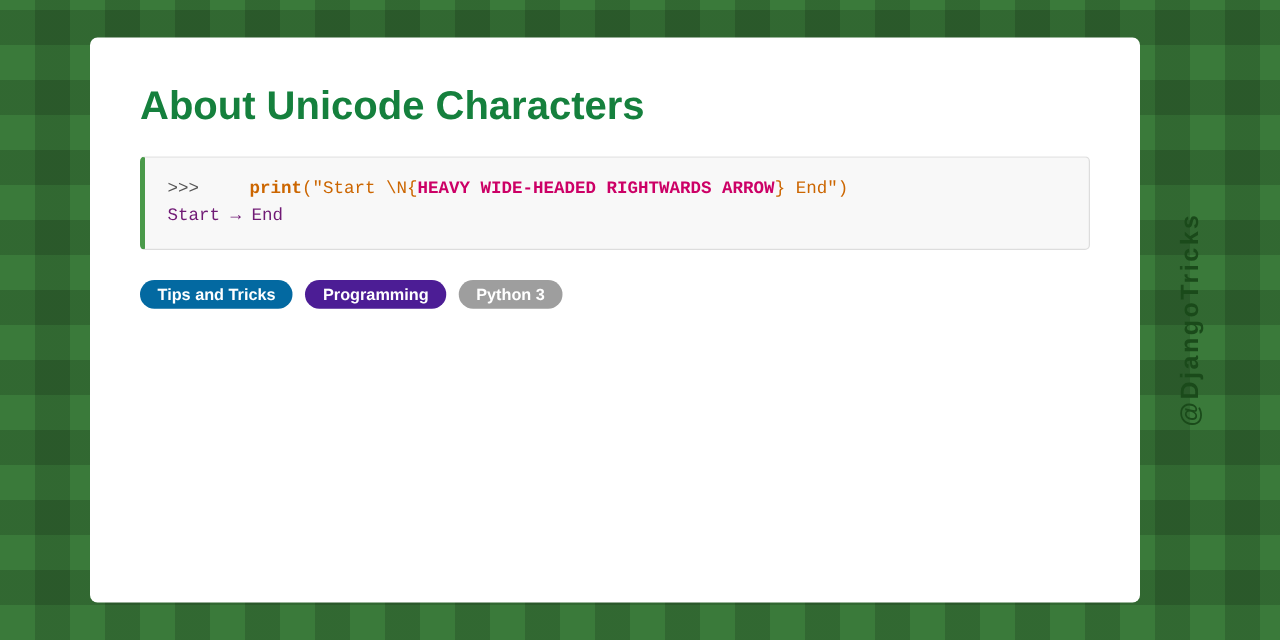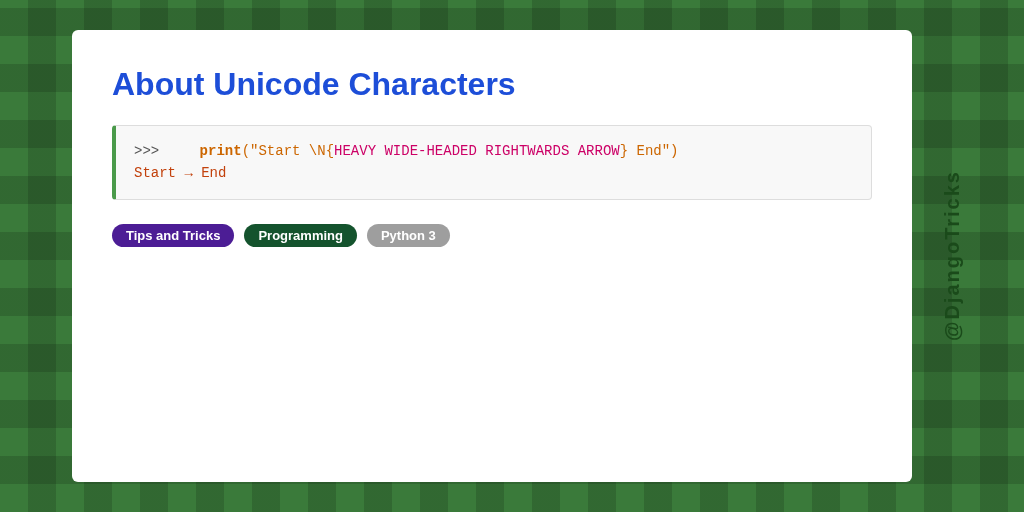--- a/index.html
+++ b/index.html
@@ -37,21 +37,21 @@
       width: 840px;
       border-radius: 6px;
       padding: 36px 40px 28px 40px;
       position: relative;
       overflow: hidden;
     }
 
     .page-title {
       font-size: 32px;
       font-weight: 900;
-      color: #1d4ed8;
+      color: #15803d;
       margin-bottom: 22px;
       font-family: -apple-system, BlinkMacSystemFont, 'Segoe UI', sans-serif;
     }
 
     .description-text {
       font-size: 16px;
       color: #333;
       margin-bottom: 16px;
       line-height: 1.5;
     }
@@ -77,25 +77,25 @@
       font-weight: bold;
       padding-left: 32px;
     }
 
     .code-string {
       color: #cc6600;
     }
 
     .code-string-name {
       color: #cc0066;
-      font-weight: normal;
+      font-weight: bold;
     }
 
     .code-output {
-      color: #c2410c;
+      color: #701a75;
     }
 
     .code-import-kw {
       color: #7c4dba;
       font-weight: bold;
     }
 
     .code-import-mod {
       color: #7c4dba;
       font-weight: bold;
@@ -124,25 +124,25 @@
 
     .tag {
       padding: 4px 14px;
       border-radius: 20px;
       font-size: 13px;
       font-weight: 600;
       color: #fff;
     }
 
     .tag-tips {
-      background: #4c1d95;
+      background: #0369a1;
     }
 
     .tag-programming {
-      background: #14532d;
+      background: #4c1d95;
     }
 
     .tag-python {
       background: #9e9e9e;
     }
 
     .right-panel {
       width: 80px;
       display: flex;
       align-items: center;

